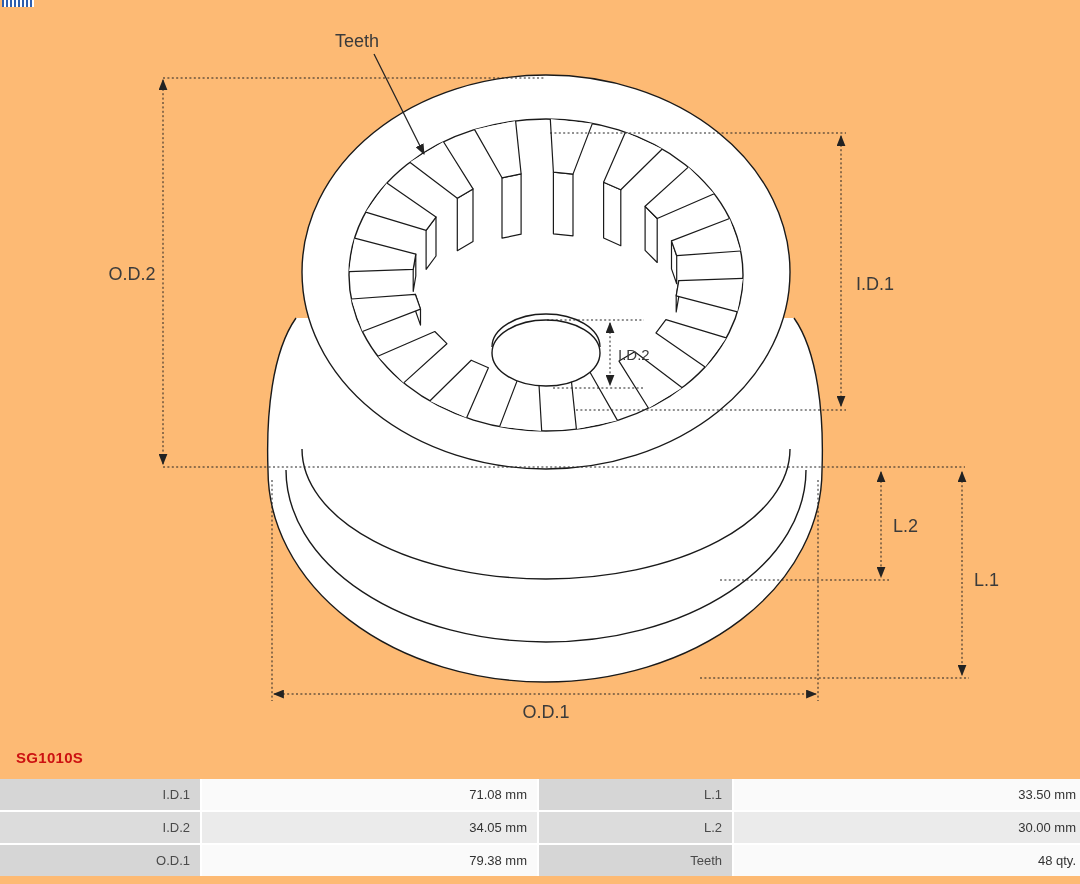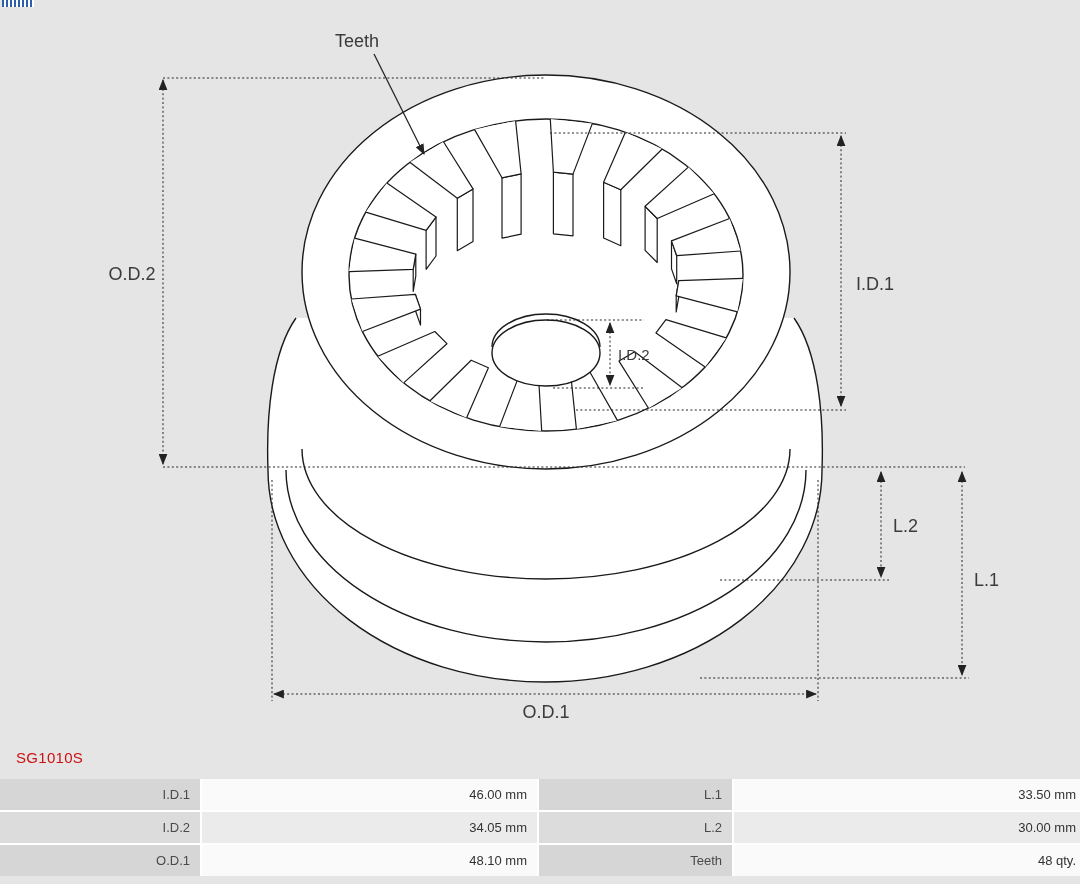--- a/index.html
+++ b/index.html
@@ -1,29 +1,29 @@
 <!DOCTYPE html>
 <html><head>
 <meta charset="utf-8">
 <style>
   *{margin:0;padding:0;box-sizing:border-box}
   html,body{width:1080px;height:884px;background:#fff;font-family:"Liberation Sans",sans-serif;overflow:hidden}
-  .canvas{position:relative;width:1080px;height:884px;background:#e5e5e5}
+  .canvas{position:relative;width:1080px;height:884px;background:#fdba74}
   .logo-frag{position:absolute;top:0;left:2px;width:32px;height:7px;
     background:repeating-linear-gradient(90deg,#2e5fae 0 2px,#fff 2px 4px);}
   svg.diagram{position:absolute;top:0;left:0;display:block}
   .gearline{fill:none;stroke:#1a1a1a;stroke-width:1.4}
   .gearfill{fill:#fff;stroke:none}
   .gearshape{fill:#fff;stroke:#1a1a1a;stroke-width:1.4}
   .tooth{fill:#fff;stroke:#1a1a1a;stroke-width:1.2;stroke-linejoin:round}
   .dim{fill:none;stroke:#222;stroke-width:1;stroke-dasharray:2 2.4}
   .pointer{fill:none;stroke:#222;stroke-width:1.2}
   .dim-text{font-family:"Liberation Sans",sans-serif;font-size:18px;fill:#3b3b3b}
   .dim-text-sm{font-family:"Liberation Sans",sans-serif;font-size:15px;fill:#3b3b3b}
-  .part-number{position:absolute;top:749px;left:16px;font-size:15px;font-weight:400;color:#cc1111;letter-spacing:.3px}
+  .part-number{position:absolute;top:749px;left:16px;font-size:15px;font-weight:700;color:#cc1111;letter-spacing:.3px}
   .spec-table{position:absolute;top:779px;left:0;width:1080px;display:grid;
     grid-template-columns:200px 335px 193px 352px;grid-auto-rows:31px;gap:2px;background:#fff;font-size:13px}
   .spec-row{display:contents}
   .cell{display:flex;align-items:center;justify-content:flex-end;padding-right:10px;color:#333}
   .cell.label{background:#d6d6d6;color:#4a4a4a}
   .cell.value{background:#fafafa}
   .spec-row:nth-child(even) .cell.label{background:#dcdcdc}
   .spec-row:nth-child(even) .cell.value{background:#ebebeb}
 </style>
 </head>
@@ -120,31 +120,31 @@
       <text class="dim-text" x="974" y="586" text-anchor="start">L.1</text>
       <text class="dim-text" x="546" y="718" text-anchor="middle">O.D.1</text>
     </g>
   </svg>
 
   <div class="part-number">SG1010S</div>
 
   <div class="spec-table">
     <div class="spec-row">
       <div class="cell label">I.D.1</div>
-      <div class="cell value">46.00 mm</div>
+      <div class="cell value">71.08 mm</div>
       <div class="cell label">L.1</div>
       <div class="cell value">33.50 mm</div>
     </div>
     <div class="spec-row">
       <div class="cell label">I.D.2</div>
       <div class="cell value">34.05 mm</div>
       <div class="cell label">L.2</div>
       <div class="cell value">30.00 mm</div>
     </div>
     <div class="spec-row">
       <div class="cell label">O.D.1</div>
-      <div class="cell value">48.10 mm</div>
+      <div class="cell value">79.38 mm</div>
       <div class="cell label">Teeth</div>
       <div class="cell value">48 qty.</div>
     </div>
   </div>
 
 </div>
 
 </body></html>

